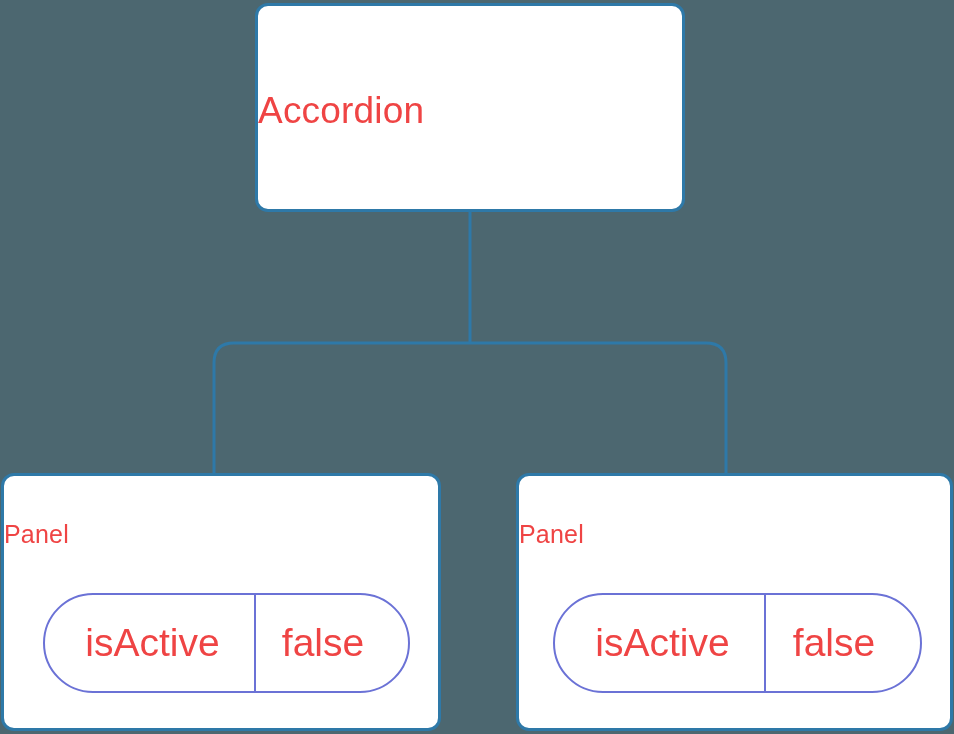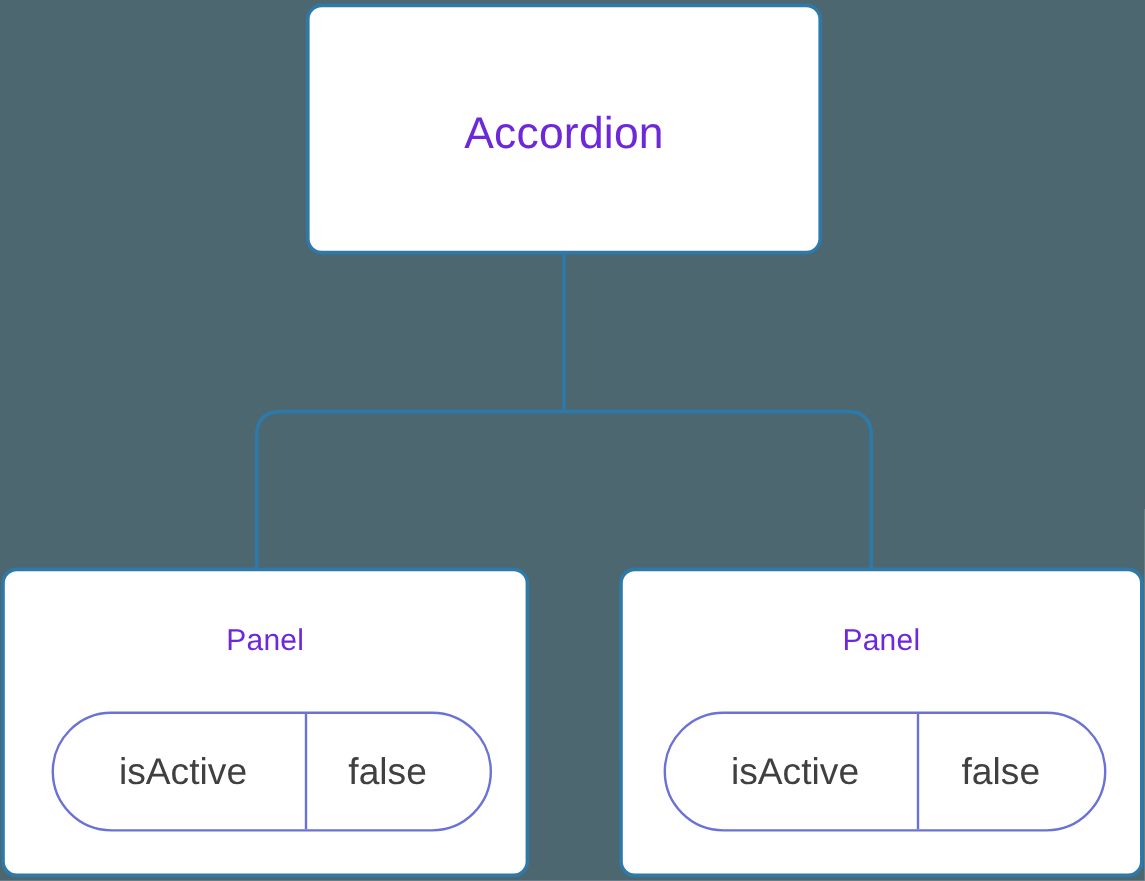--- a/index.html
+++ b/index.html
@@ -33,22 +33,21 @@
     background: #ffffff;
     border: 3px solid #2e79a8;
     border-radius: 13px;
     box-sizing: border-box;
   }
 
   .node-title {
     position: absolute;
     left: 0;
     right: 0;
-    text-align: center;
-    color: #6d28d9;
+    color: #ef4444;
     letter-spacing: 0.2px;
     white-space: nowrap;
   }
 
   
   #node-accordion {
     left: 255px;
     top: 3px;
     width: 430px;
     height: 209px;
@@ -93,22 +92,22 @@
   #node-panel-1 .prop-pill {
     left: 34px;
     top: 117px;
     width: 369px;
   }
 
   .prop-key, .prop-val {
     display: flex;
     align-items: center;
     justify-content: center;
-    color: #404040;
-    font-size: 31px;
+    color: #ef4444;
+    font-size: 39px;
     white-space: nowrap;
     box-sizing: border-box;
   }
   .prop-key {
     flex: 0 0 211px;
     border-right: 2px solid #6b72d6;
     padding-left: 6px;
   }
   .prop-val {
     flex: 1 1 auto;

